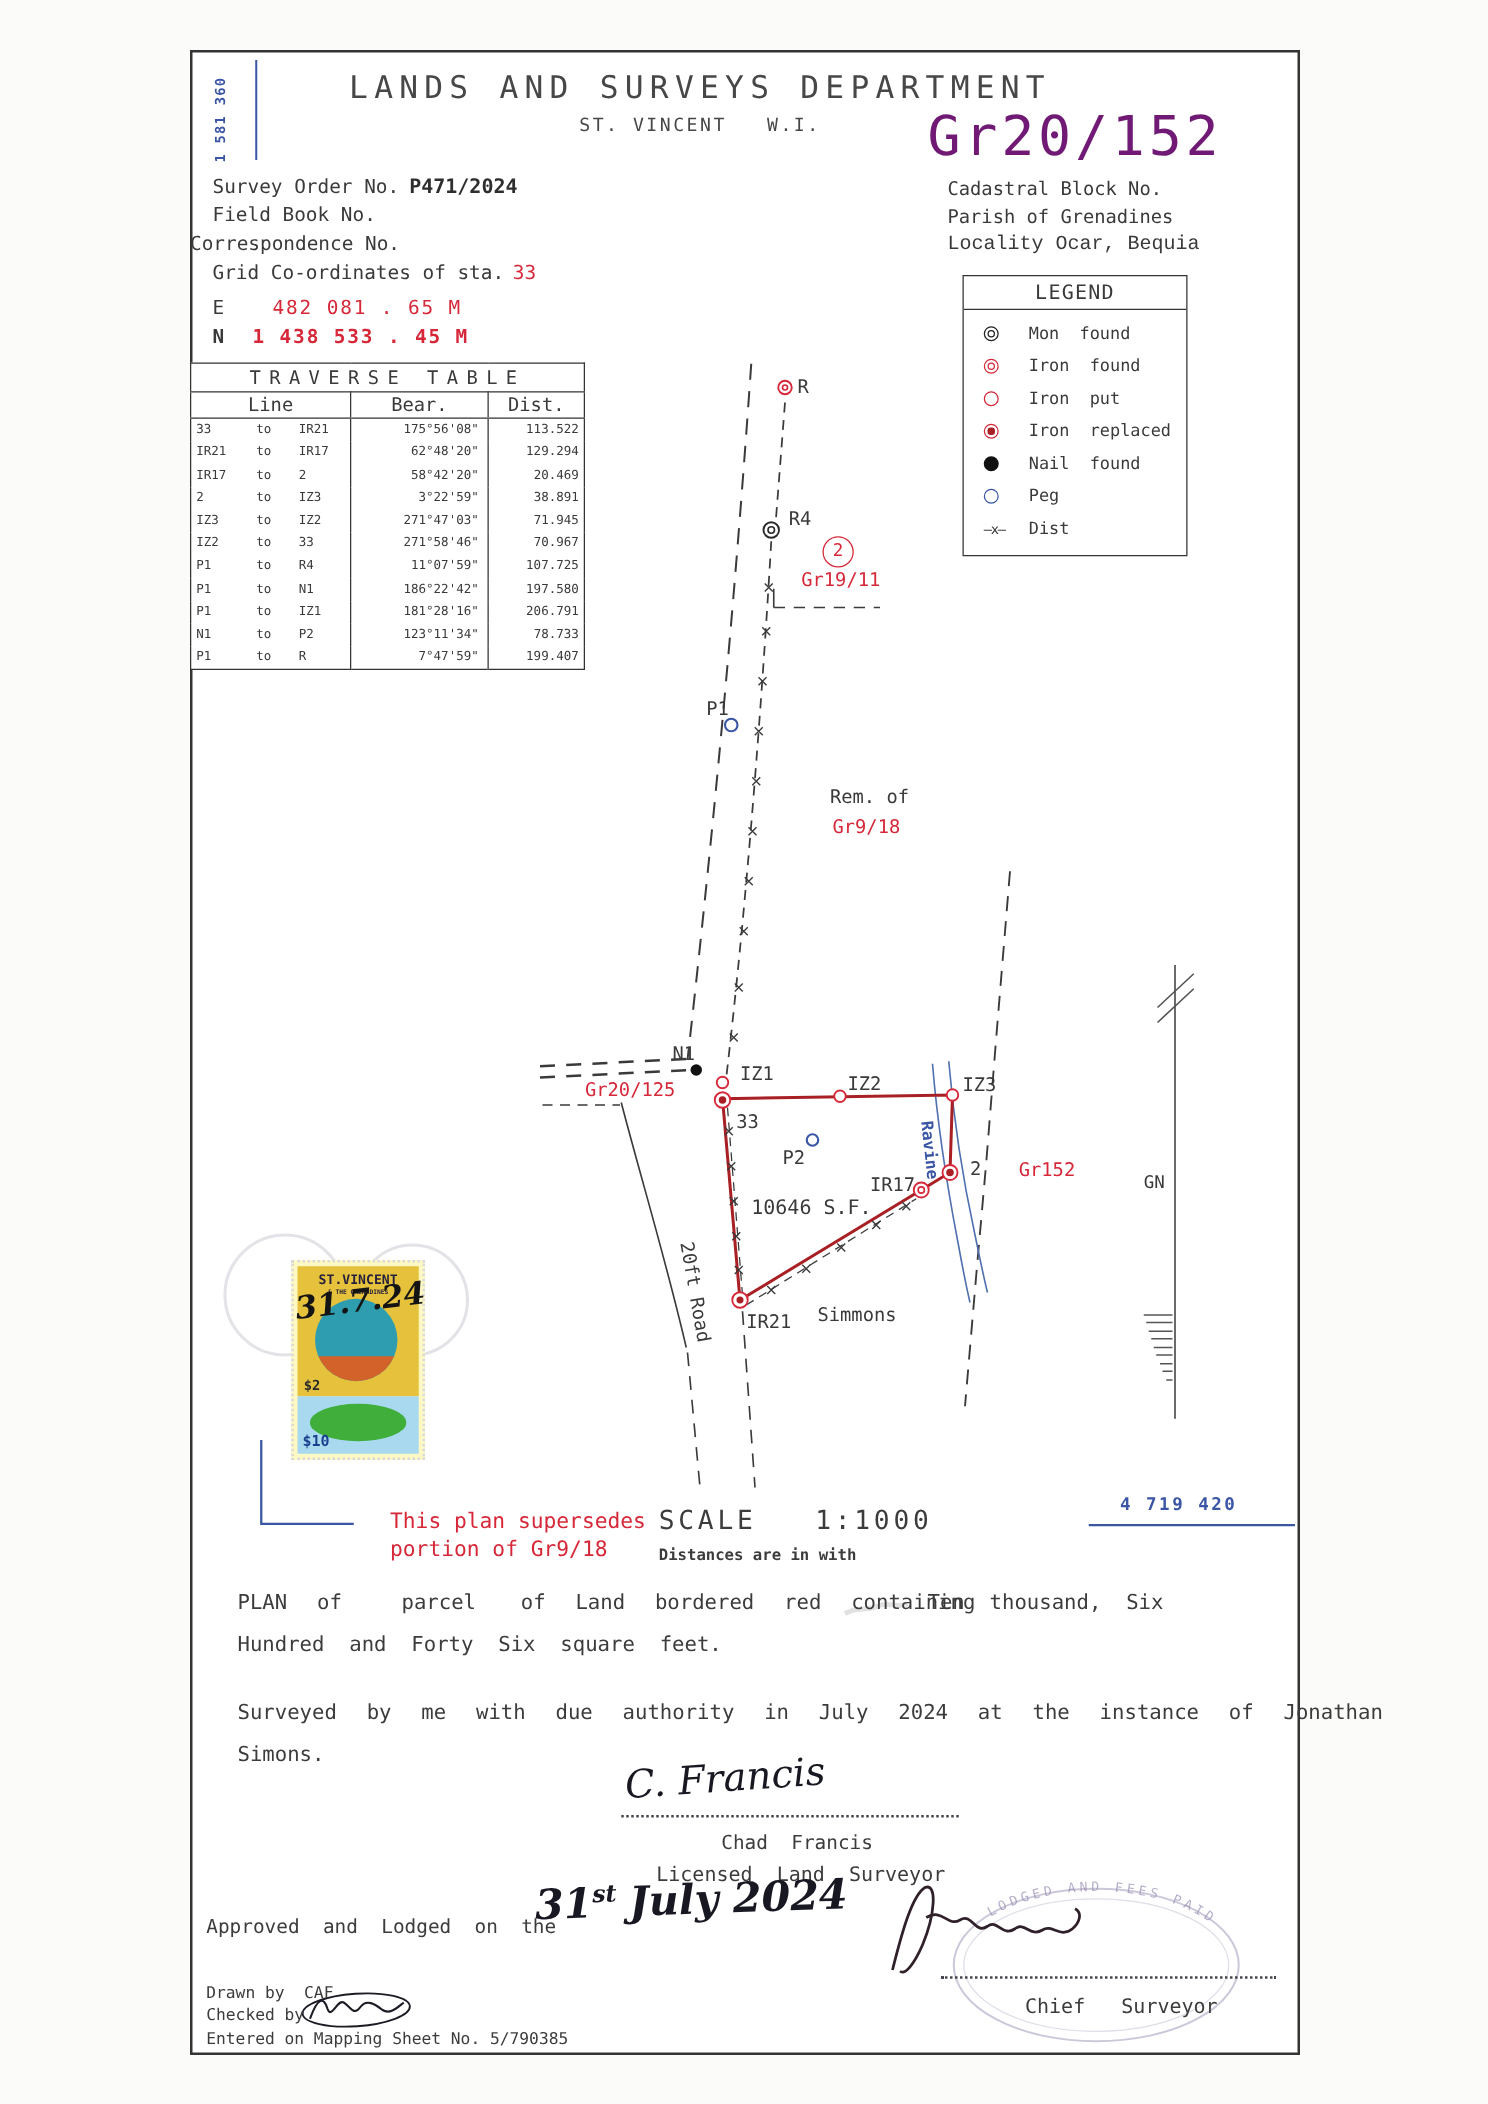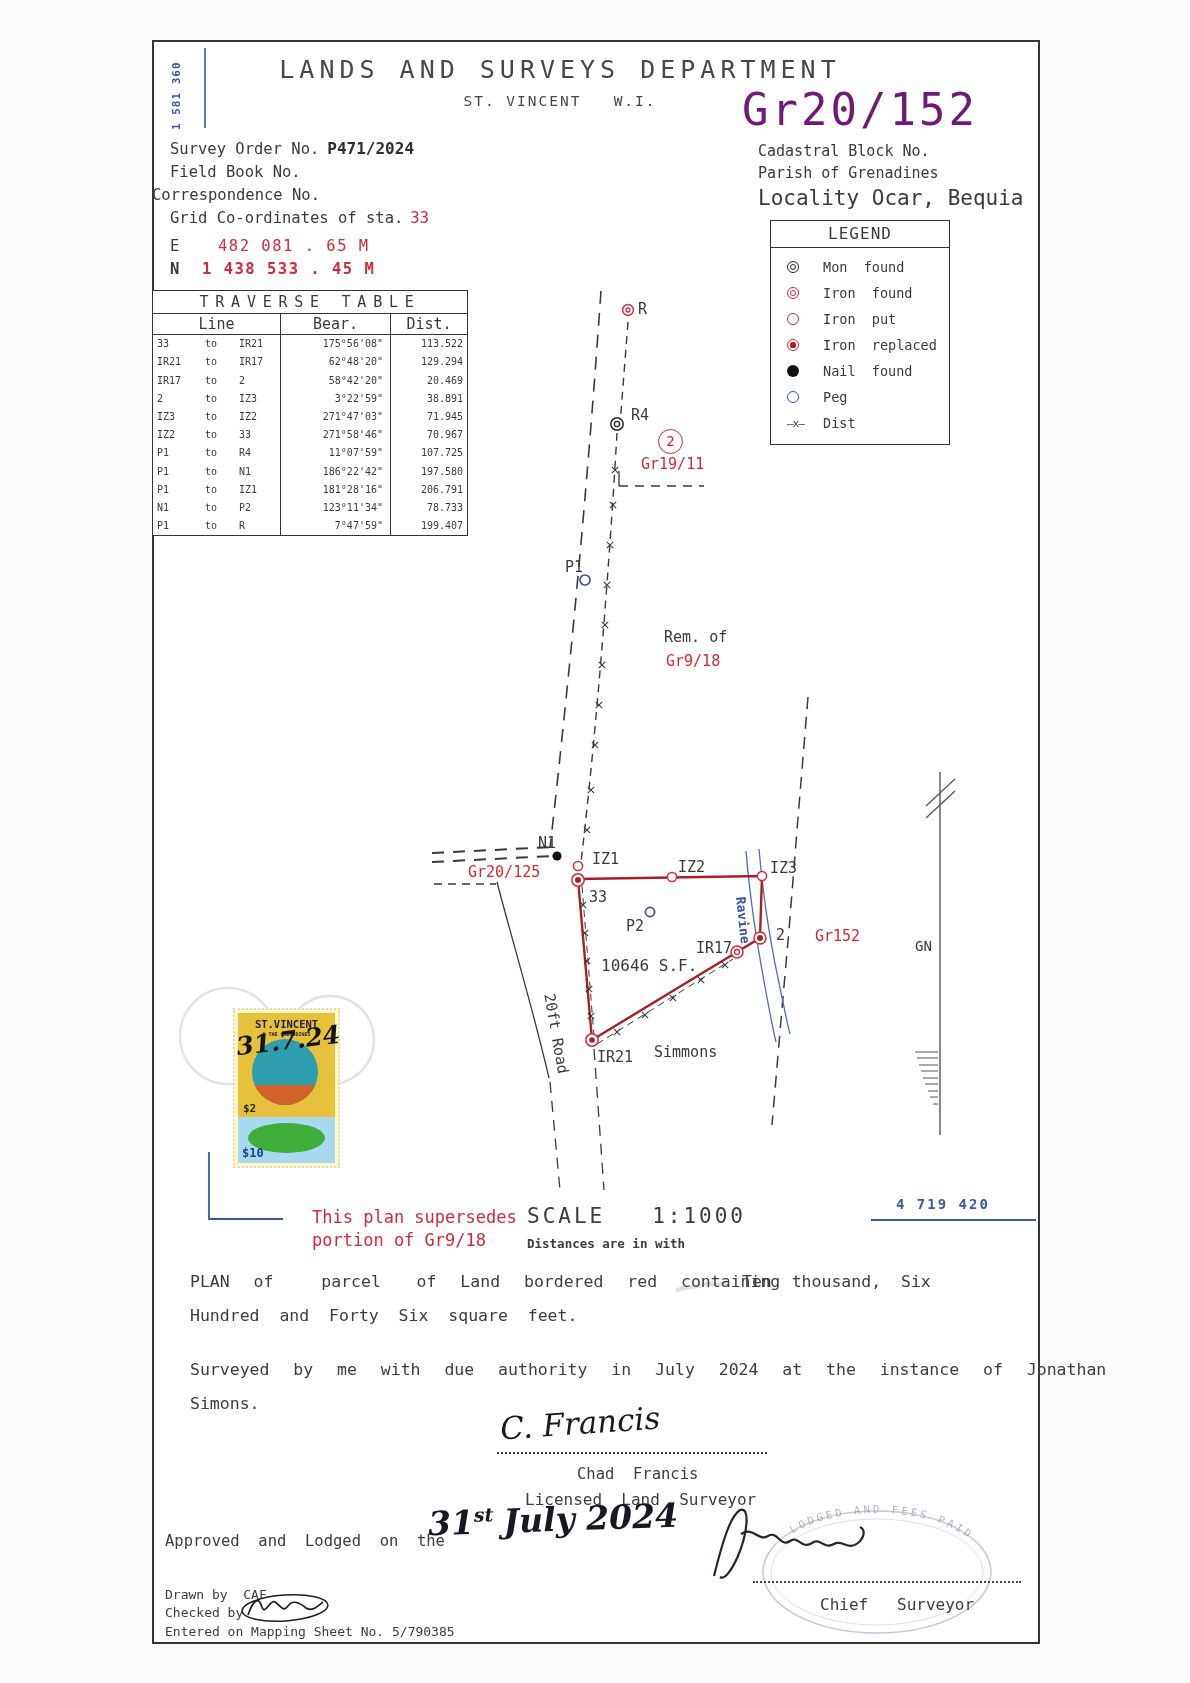--- a/index.html
+++ b/index.html
@@ -91,21 +91,21 @@
 
 <div class="hline" style="left:170px;top:139px;"><span>Survey Order No.</span><span class="hval" style="margin-left:8px;color:#2e2e2e;">P471/2024</span></div>
 <div class="hline" style="left:170px;top:163px;">Field Book No.</div>
 <div class="hline" style="left:152px;top:186px;">Correspondence No.</div>
 <div class="hline" style="left:170px;top:209px;"><span>Grid Co-ordinates of sta.</span><span class="red" style="margin-left:7px;">33</span></div>
 <div class="hline" style="left:170px;top:237px;"><span style="display:inline-block;width:48px;">E</span><span class="red" style="letter-spacing:1.5px;">482 081 . 65 M</span></div>
 <div class="hline" style="left:170px;top:260px;font-weight:bold;"><span style="display:inline-block;width:32px;">N</span><span class="red" style="letter-spacing:1.5px;">1 438 533 . 45 M</span></div>
 
 <div class="hline" style="left:758px;top:142px;font-size:15px;">Cadastral Block No.</div>
 <div class="hline" style="left:758px;top:164px;font-size:15px;">Parish of Grenadines</div>
-<div class="hline" style="left:758px;top:186px;font-size:21px;">Locality Ocar, Bequia</div>
+<div class="hline" style="left:758px;top:186px;font-size:16px;font-family:Liberation Mono, monospace;">Locality Ocar, Bequia</div>
 
 <div class="legend">
   <div class="hd">LEGEND</div>
   <ul>
   <li>
     <span class="sym-wrap">
           <span class="sym" data-sym="mon-found"></span>
         </span>
     <span class="pre">Mon  found</span>
   </li>

